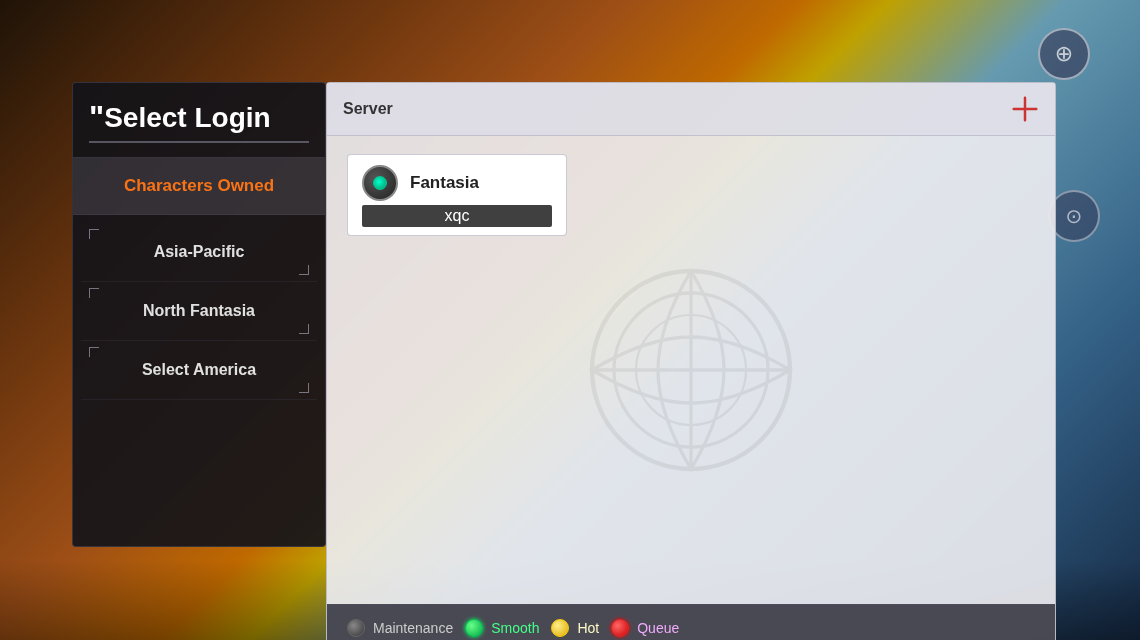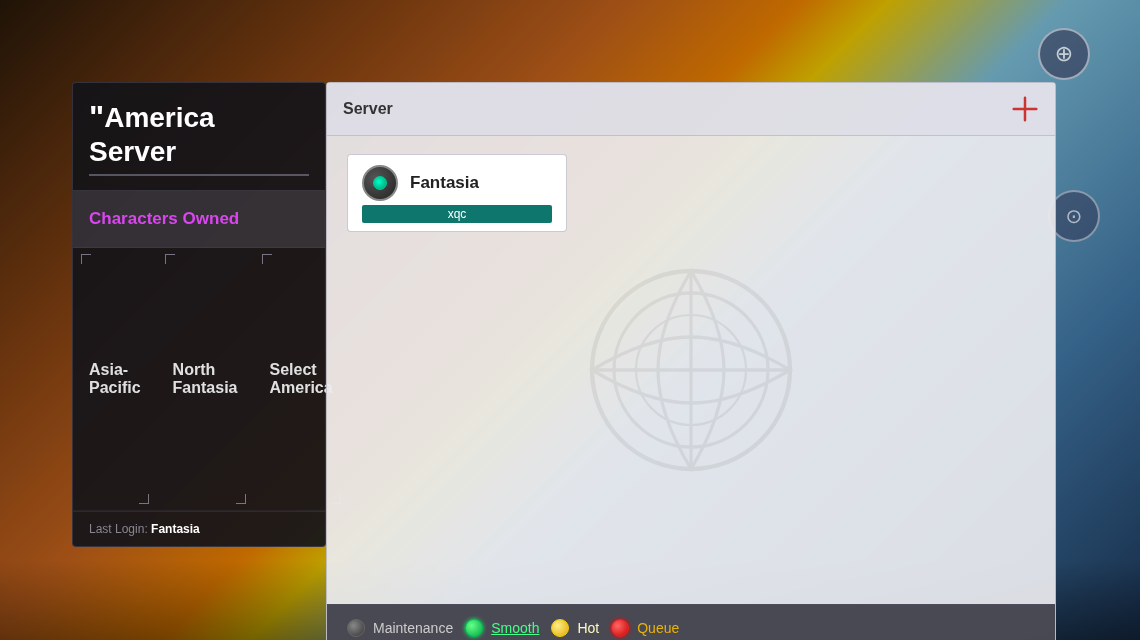--- a/index.html
+++ b/index.html
@@ -102,33 +102,34 @@
       height: 2px;
       background: rgba(150,150,170,0.5);
       margin-top: 6px;
     }
 
     
     .characters-owned-btn {
       background: rgba(200,200,220,0.15);
       margin: 0;
       padding: 18px 16px;
-      color: #d946ef;
+      text-align: center;
+      color: #f97316;
       font-size: 17px;
       font-weight: bold;
       cursor: pointer;
       border-bottom: 1px solid rgba(80,80,100,0.3);
     }
 
     
     .region-list {
       flex: 1;
       display: flex;
-      flex-direction: row;
-      padding: 0;
+      flex-direction: column;
+      padding: 8px;
     }
 
     .region-item {
       display: flex;
       align-items: center;
       justify-content: center;
       padding: 20px 16px;
       color: #e0e0e0;
       font-size: 16px;
       font-weight: 600;
@@ -278,23 +279,23 @@
     }
 
     .server-name-text {
       font-size: 17px;
       font-weight: 600;
       color: #222;
     }
 
     .server-username {
       margin-top: 4px;
-      background: #0f766e;
+      background: #404040;
       color: #fff;
-      font-size: 12px;
+      font-size: 16px;
       padding: 2px 8px;
       border-radius: 2px;
       text-align: center;
     }
 
     
     .dialog-footer {
       background: rgba(60,60,70,0.92);
       padding: 14px 20px;
       display: flex;
@@ -338,23 +339,23 @@
       border: 1.5px solid #ee2222;
       box-shadow: 0 0 4px #ff0000;
     }
 
     .status-label {
       font-size: 14px;
       font-weight: 500;
     }
 
     .status-label.maintenance { color: #cccccc; }
-    .status-label.smooth { color: #44ff88; text-decoration: underline; }
+    .status-label.smooth { color: #44ff88; }
     .status-label.hot { color: #fef9c3; }
-    .status-label.queue { color: #eab308; }
+    .status-label.queue { color: #f0abfc; }
 
     
     .bottom-hint {
       position: absolute;
       bottom: 0;
       left: 0;
       right: 0;
       height: 80px;
       z-index: 5;
       pointer-events: none;
@@ -367,21 +368,21 @@
 <div class="bg"></div>
 <div class="bg-overlay"></div>
 
 <div class="top-right-icon">⊕</div>
 
 <div class="mid-right-icon">⊙</div>
 
 <div class="left-panel">
   <div class="select-server-header">
     <div class="select-server-title">
-      <span class="quote-mark">"</span><span>America Server</span>
+      <span class="quote-mark">"</span><span>Select Login</span>
     </div>
     <div class="title-underline"></div>
   </div>
 
   <div class="characters-owned-btn">
     <span>Characters Owned</span>
   </div>
 
   <div class="region-list">
 
@@ -395,24 +396,20 @@
       <span>North Fantasia</span>
       <span class="corner-br"></span>
     </div>
     <div class="region-item">
       <span class="corner-tl"></span>
       <span>Select America</span>
       <span class="corner-br"></span>
     </div>
   </div>
 
-  <div class="last-login">
-    <span>Last Login:</span>
-    <span class="server-name">Fantasia</span>
-  </div>
 </div>
 
 <div class="main-dialog">
   <div class="dialog-header">
     <span class="dialog-title">Server</span>
     <div class="close-btn">
       <svg width="22" height="22" viewBox="0 0 22 22">
         <line x1="3" y1="3" x2="19" y2="19" stroke="#cc3333" stroke-width="2.5" stroke-linecap="round"></line>
         <line x1="19" y1="3" x2="3" y2="19" stroke="#cc3333" stroke-width="2.5" stroke-linecap="round"></line>
       </svg>

